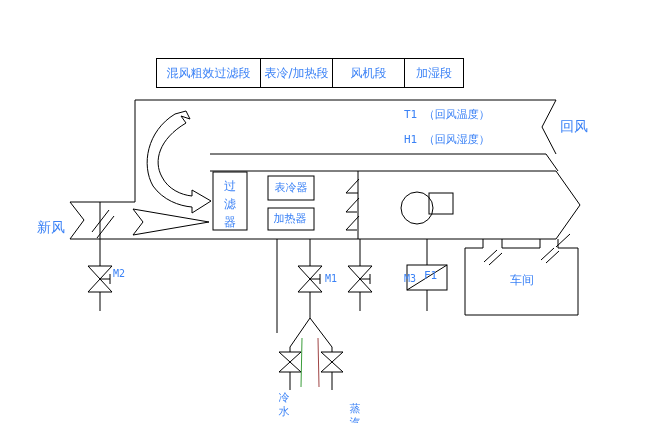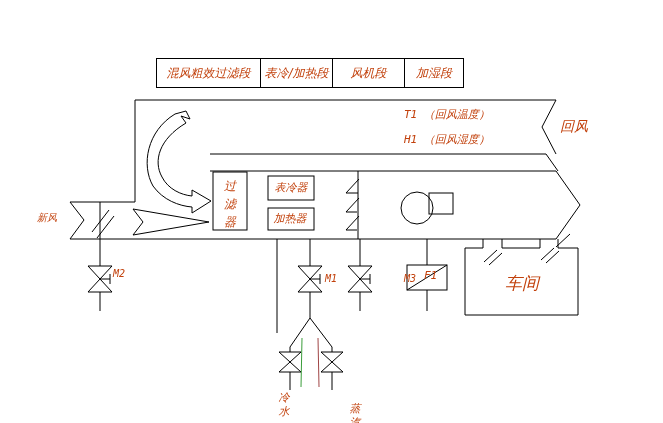--- a/index.html
+++ b/index.html
@@ -1,17 +1,17 @@
 <!DOCTYPE html>
 <html><head>
 <meta charset="utf-8">
 <style>
   html,body{margin:0;padding:0;background:#fff;}
   .stage{position:relative;width:663px;height:423px;background:#fff;overflow:hidden;
-         font-family:"DejaVu Sans",sans-serif;color:#c2410c;font-style:italic;}
+         font-family:"DejaVu Sans",sans-serif;color:#3b82f6;}
   .stage svg{position:absolute;left:0;top:0;}
   svg path, svg rect, svg circle, svg polygon, svg line{fill:none;stroke-width:1;}
   .lbl{position:absolute;white-space:nowrap;line-height:1.1;}
   .vtext{white-space:normal;text-align:center;}
   .sections{position:absolute;left:156px;top:58px;width:308px;height:30px;
             display:flex;border:1px solid #000;box-sizing:border-box;}
   .section-cell{display:flex;align-items:center;justify-content:center;
                 font-size:12px;border-right:1px solid #000;box-sizing:border-box;height:100%;}
   .section-cell:last-child{border-right:none;}
   .c1{width:104px;} .c2{width:72px;} .c3{width:58px;} .c4{flex:1;}
@@ -72,26 +72,26 @@
   <div class="sections">
     <div class="section-cell c1">混风粗效过滤段</div>
     <div class="section-cell c2">表冷/加热段</div>
     <div class="section-cell c4">风机段</div>
     <div class="section-cell c3">加湿段</div>
   </div>
 
   <div class="lbl mono" style="left:404px;top:109px;font-size:11px;">T1 （回风温度）</div>
   <div class="lbl mono" style="left:404px;top:134px;font-size:11px;">H1 （回风湿度）</div>
   <div class="lbl" style="left:560px;top:119px;font-size:14px;">回风</div>
-  <div class="lbl" style="left:37px;top:212px;font-size:10px;">新风</div>
+  <div class="lbl" style="left:37px;top:220px;font-size:14px;">新风</div>
 
   <div class="lbl vtext" style="left:222px;top:177px;width:16px;font-size:12px;line-height:18px;">过滤器</div>
   <div class="lbl" style="left:268px;top:182px;width:46px;text-align:center;font-size:11px;">表冷器</div>
   <div class="lbl" style="left:268px;top:213px;width:44px;text-align:center;font-size:11px;">加热器</div>
-  <div class="lbl" style="left:466px;top:274px;width:112px;text-align:center;font-size:17px;">车间</div>
+  <div class="lbl" style="left:466px;top:274px;width:112px;text-align:center;font-size:12px;">车间</div>
 
   <div class="lbl mono" style="left:113px;top:268px;font-size:10px;">M2</div>
   <div class="lbl mono" style="left:325px;top:273px;font-size:10px;">M1</div>
   <div class="lbl mono" style="left:375px;top:273px;font-size:10px;margin-left:29px;">M3</div>
   <div class="lbl mono" style="left:424px;top:270px;font-size:11px;">F1</div>
 
   <div class="lbl vtext" style="left:277px;top:391px;width:14px;font-size:11px;line-height:14px;">冷水</div>
   <div class="lbl vtext" style="left:319px;top:402px;width:14px;font-size:11px;line-height:14px;margin-left:29px;">蒸汽</div>
 
 </div>

